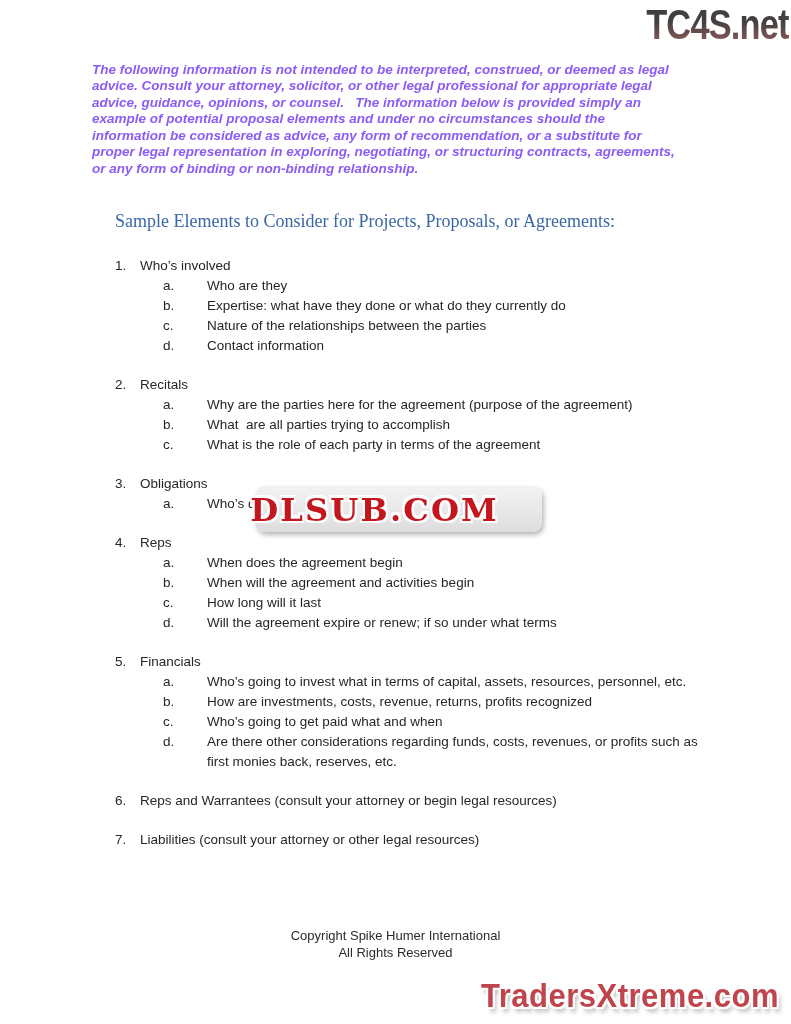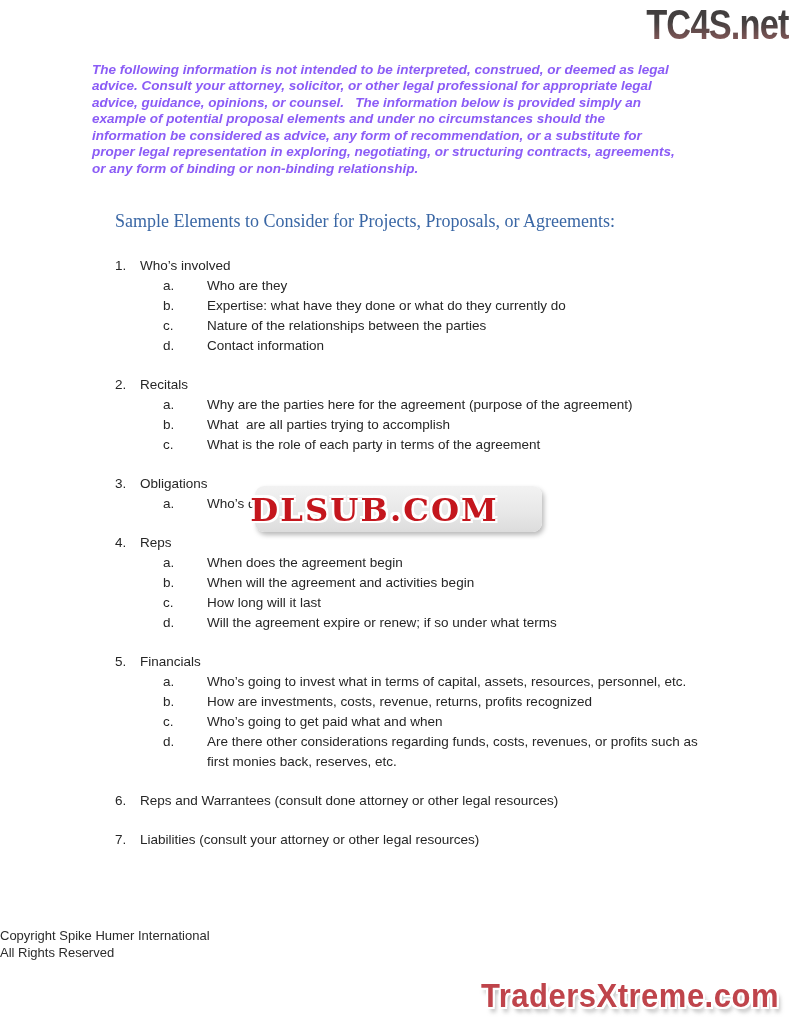--- a/index.html
+++ b/index.html
@@ -56,21 +56,21 @@
     font-size:31px; letter-spacing:2px; color:#c4161d;
     transform:scale(1.04,1.05);
     text-shadow:
       -2px -2px 0 #fff, 2px -2px 0 #fff, -2px 2px 0 #fff, 2px 2px 0 #fff,
       -2px 0 0 #fff, 2px 0 0 #fff, 0 -2px 0 #fff, 0 2px 0 #fff;
   }
 
   
   .footer {
     position:absolute; left:0; top:928px; width:791px;
-    text-align:left; font-size:13px; line-height:16.5px; color:#2b2b2b;
+    text-align:center; font-size:13px; line-height:16.5px; color:#2b2b2b;
   }
 
   
   .traders {
     position:absolute; left:471px; top:977px; width:318px; text-align:center;
     font-family:"Liberation Sans", sans-serif; font-weight:bold;
     font-size:31px; letter-spacing:0.5px; color:#bf444b;
     transform:scaleY(1.08); transform-origin:top left;
     text-shadow:
       -2px -2px 0 #fff, 2px -2px 0 #fff, -2px 2px 0 #fff, 2px 2px 0 #fff,
@@ -180,21 +180,21 @@
           <span class="subtext">Who’s going to get paid what and when</span>
         </div>
         <div class="row sub">
           <span class="letter">d.</span>
           <span class="subtext">Are there other considerations regarding funds, costs, revenues, or profits such as first monies back, reserves, etc.</span>
         </div>
       </div>
       <div class="group">
         <div class="row">
           <span class="num">6.</span>
-          <span>Reps and Warrantees (consult done attorney or other legal resources)</span>
+          <span>Reps and Warrantees (consult your attorney or begin legal resources)</span>
         </div>
       </div>
       <div class="group">
         <div class="row">
           <span class="num">7.</span>
           <span>Liabilities (consult your attorney or other legal resources)</span>
         </div>
       </div>
     </div>
 

